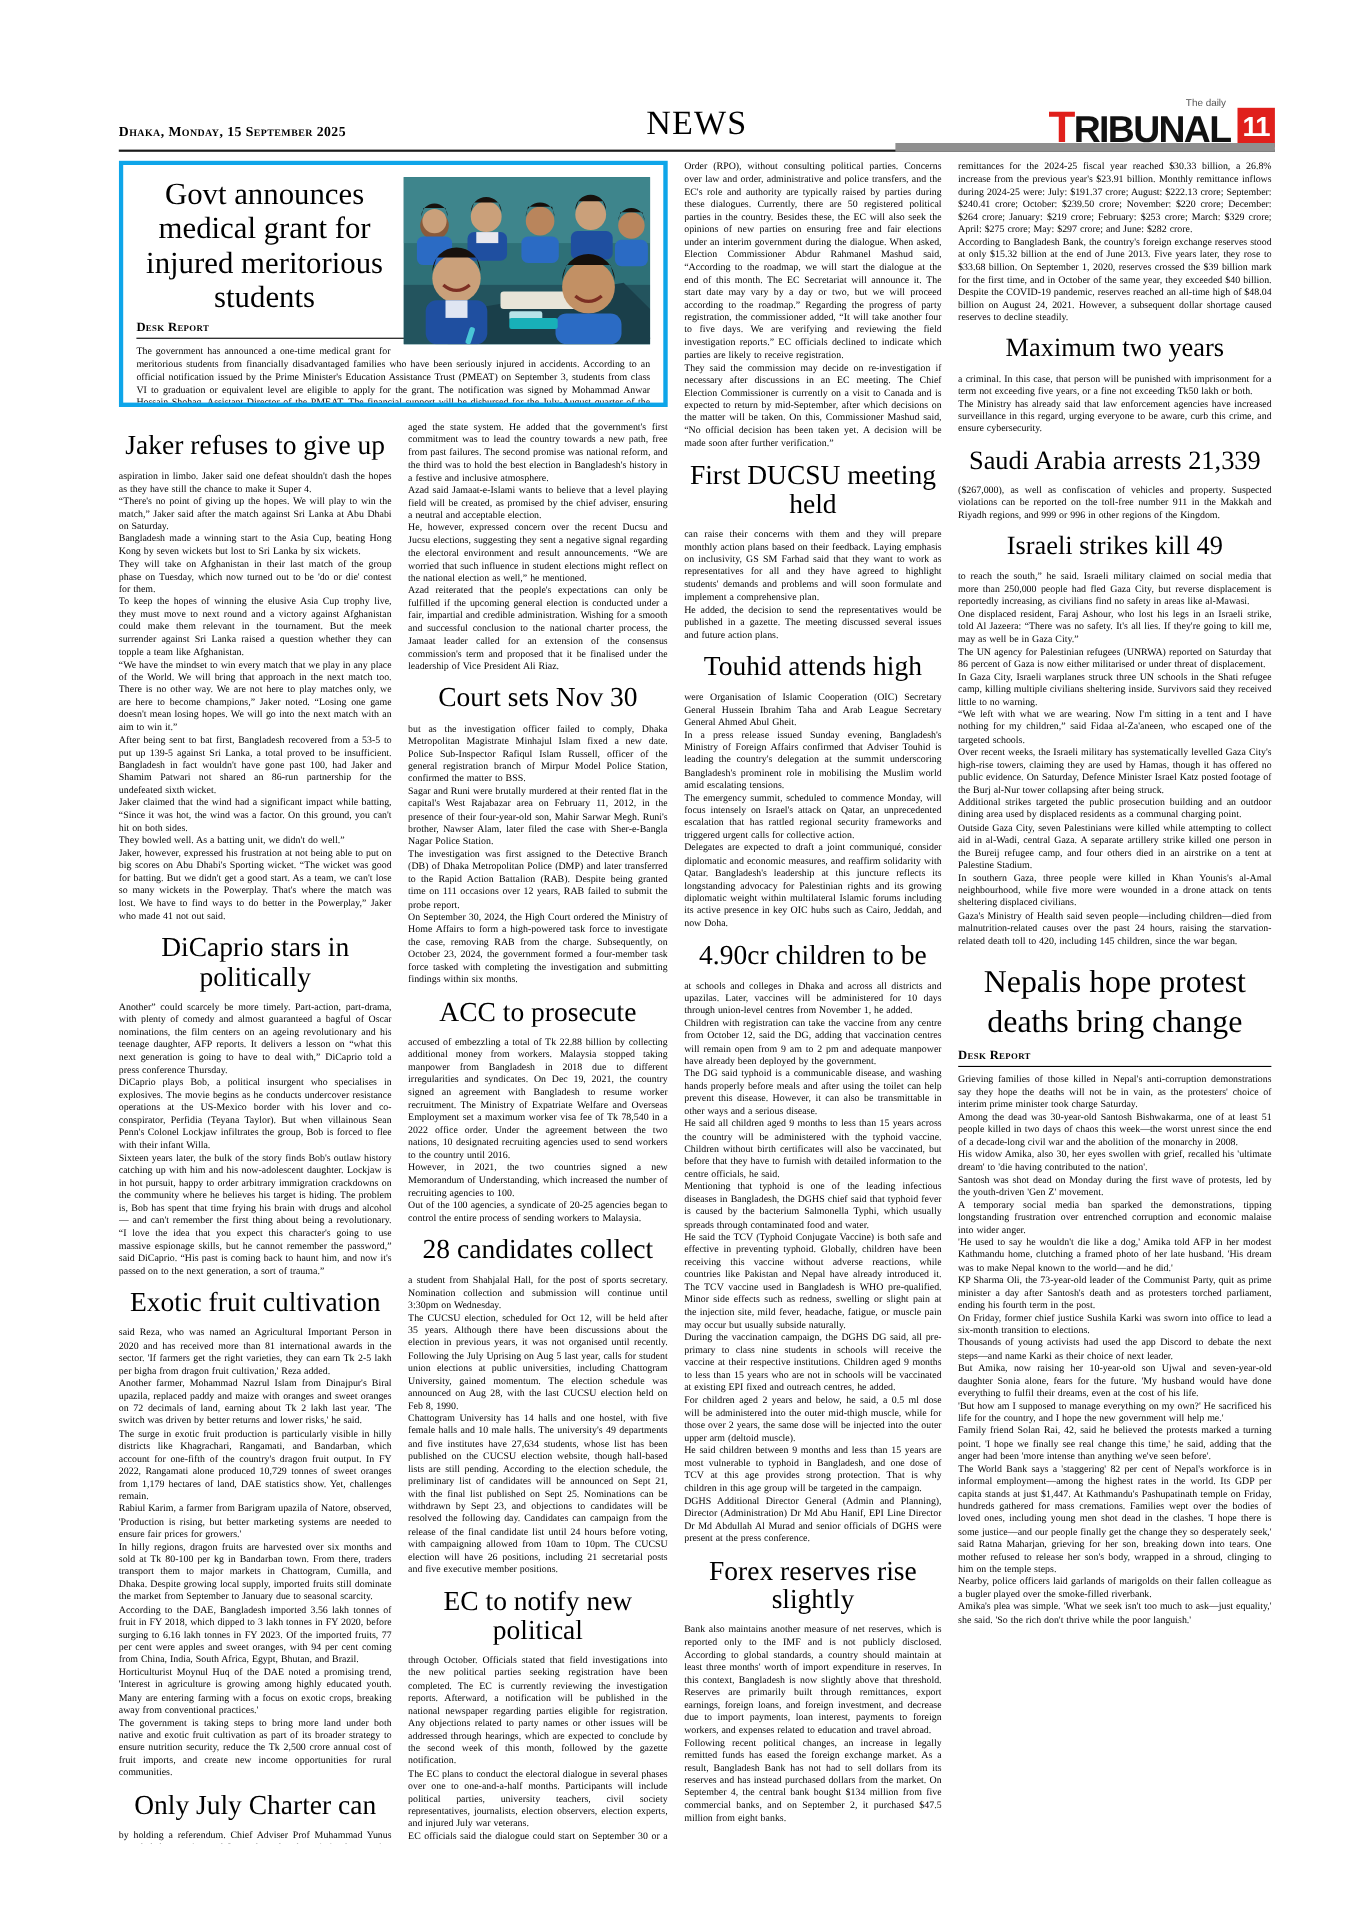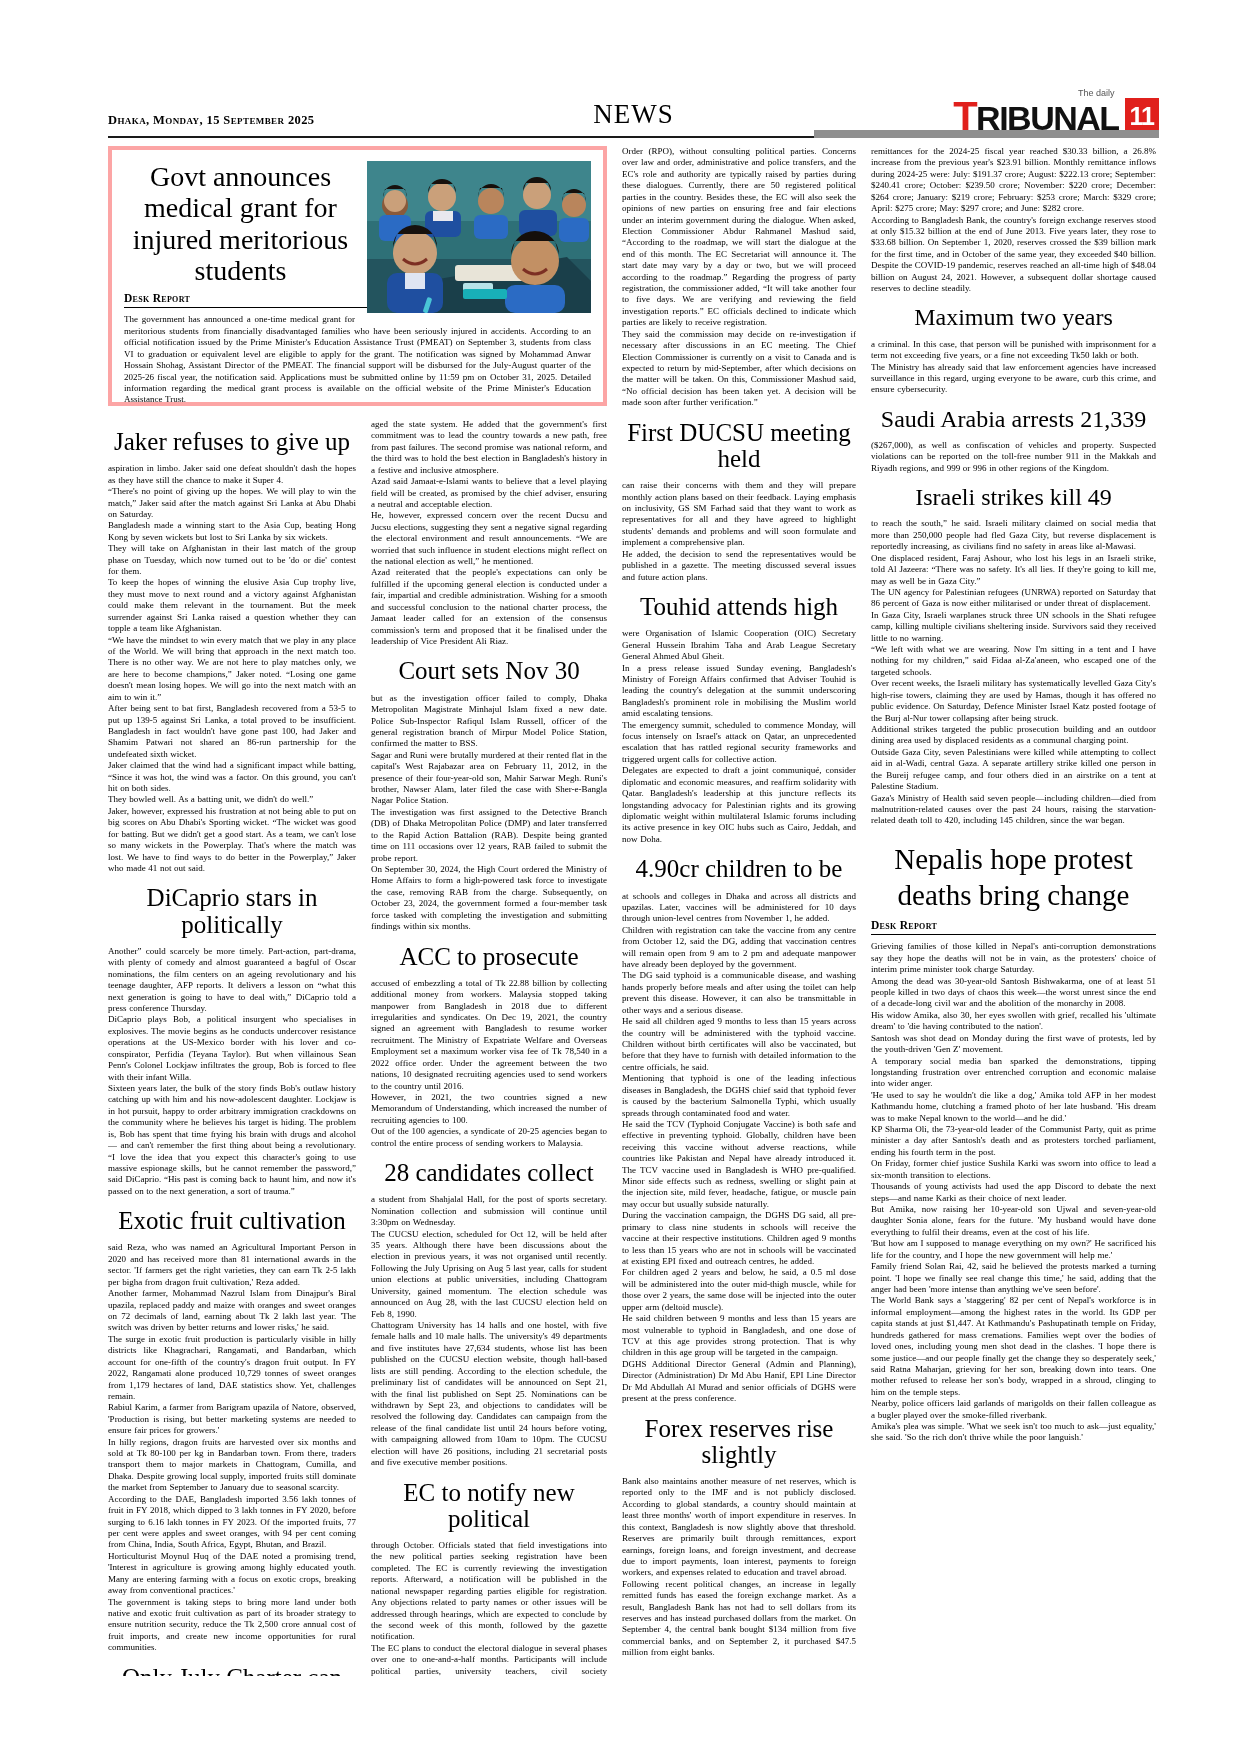--- a/index.html
+++ b/index.html
@@ -6,40 +6,40 @@
   html,body{background:#e9e9e9}
   body{font-family:"Liberation Serif",serif;color:#000}
   .page{position:relative;width:1241px;height:1754px;margin:0 auto;background:#fff;
         padding:88px 82px 0 108px;overflow:hidden}
 
   
   .masthead{position:relative;display:flex;align-items:flex-end;justify-content:space-between;
             height:50px;border-bottom:2px solid #1a1a1a;margin-bottom:8px}
   .dateline{font-variant:small-caps;font-weight:bold;font-size:12.5px;letter-spacing:.4px;padding-bottom:8px}
   .section-title{position:absolute;left:50%;transform:translateX(-50%);bottom:6px;
-                 font-size:27px;letter-spacing:1px;font-weight:400}
+                 font-size:31px;letter-spacing:1px;font-weight:400}
   .logo{display:flex;align-items:flex-end;gap:6px;padding-bottom:2px}
   .logo-stack{text-align:right;line-height:1}
   .logo-tagline{font-family:"Liberation Sans",sans-serif;font-size:9px;color:#555;margin-right:4px}
   .logo-word{font-family:"Liberation Sans",sans-serif;font-weight:900;font-size:34px;
              letter-spacing:-1.5px;line-height:.9;color:#111}
   .logo-word .t-red{color:#e0201c;font-size:40px}
   .page-badge{background:#e0201c;color:#fff;font-family:"Liberation Sans",sans-serif;
               font-weight:700;font-size:25px;line-height:1;padding:6px 5px 5px;letter-spacing:-1px}
   .gray-bar{position:absolute;right:0;bottom:-2px;width:345px;height:8px;background:#8f8f8f}
 
   
   .content{display:grid;grid-template-columns:248px 236px 234px 285px;column-gap:15px;
            height:1530px;overflow:hidden}
   .left2{grid-column:1/3}
   .cols2{display:grid;grid-template-columns:248px 236px;column-gap:15px;height:1300px;overflow:hidden}
   .col{overflow:hidden}
 
   
-  .lead-box{border:4px solid #fca5a5;padding:9px 12px 8px;height:260px;overflow:hidden;margin-bottom:13px}
+  .lead-box{border:4px solid #0ea5e9;padding:9px 12px 8px;height:224px;overflow:hidden;margin-bottom:13px}
   .lead-photo{float:right;width:224px;height:152px;margin:2px 0 6px 12px;display:block;background:#2b6b72}
   .lead-headline{font-size:28px;font-weight:400;line-height:1.12;text-align:center;margin:2px 6px 6px 2px}
   .byline{font-variant:small-caps;font-weight:bold;font-size:11.5px;letter-spacing:.3px;
           border-bottom:1.5px solid #000;padding-bottom:3px;margin:2px 0 6px}
   .lead-body p,.body p{font-size:9px;line-height:1.27;text-align:justify;word-spacing:.4px}
 
   
   .story{margin-bottom:11px}
   .headline{font-size:25px;font-weight:400;line-height:1.05;text-align:center;margin:10px 0 8px}
   .headline.two-line{font-size:29px;line-height:1.25;margin:14px 0 6px}
@@ -278,20 +278,21 @@
         <h2 class="headline">Israeli strikes kill 49</h2>
         <div class="body">
             <p>to reach the south,” he said. Israeli military claimed on social media that more than 250,000 people had fled Gaza City, but reverse displacement is reportedly increasing, as civilians find no safety in areas like al-Mawasi.</p>
             <p>One displaced resident, Faraj Ashour, who lost his legs in an Israeli strike, told Al Jazeera: “There was no safety. It's all lies. If they're going to kill me, may as well be in Gaza City.”</p>
             <p>The UN agency for Palestinian refugees (UNRWA) reported on Saturday that 86 percent of Gaza is now either militarised or under threat of displacement.</p>
             <p>In Gaza City, Israeli warplanes struck three UN schools in the Shati refugee camp, killing multiple civilians sheltering inside. Survivors said they received little to no warning.</p>
             <p>“We left with what we are wearing. Now I'm sitting in a tent and I have nothing for my children,” said Fidaa al-Za'aneen, who escaped one of the targeted schools.</p>
             <p>Over recent weeks, the Israeli military has systematically levelled Gaza City's high-rise towers, claiming they are used by Hamas, though it has offered no public evidence. On Saturday, Defence Minister Israel Katz posted footage of the Burj al-Nur tower collapsing after being struck.</p>
             <p>Additional strikes targeted the public prosecution building and an outdoor dining area used by displaced residents as a communal charging point.</p>
             <p>Outside Gaza City, seven Palestinians were killed while attempting to collect aid in al-Wadi, central Gaza. A separate artillery strike killed one person in the Bureij refugee camp, and four others died in an airstrike on a tent at Palestine Stadium.</p>
+            <p>In southern Gaza, three people were killed in Khan Younis's al-Amal neighbourhood, while five more were wounded in a drone attack on tents sheltering displaced civilians.</p>
             <p>Gaza's Ministry of Health said seven people—including children—died from malnutrition-related causes over the past 24 hours, raising the starvation-related death toll to 420, including 145 children, since the war began.</p>
           </div>
       </article>
       <article class="story">
         <h2 class="headline two-line">Nepalis hope protest deaths bring change</h2>
         <div class="byline">Desk Report</div>
         <div class="body">
             <p>Grieving families of those killed in Nepal's anti-corruption demonstrations say they hope the deaths will not be in vain, as the protesters' choice of interim prime minister took charge Saturday.</p>
             <p>Among the dead was 30-year-old Santosh Bishwakarma, one of at least 51 people killed in two days of chaos this week—the worst unrest since the end of a decade-long civil war and the abolition of the monarchy in 2008.</p>
             <p>His widow Amika, also 30, her eyes swollen with grief, recalled his 'ultimate dream' to 'die having contributed to the nation'.</p>

